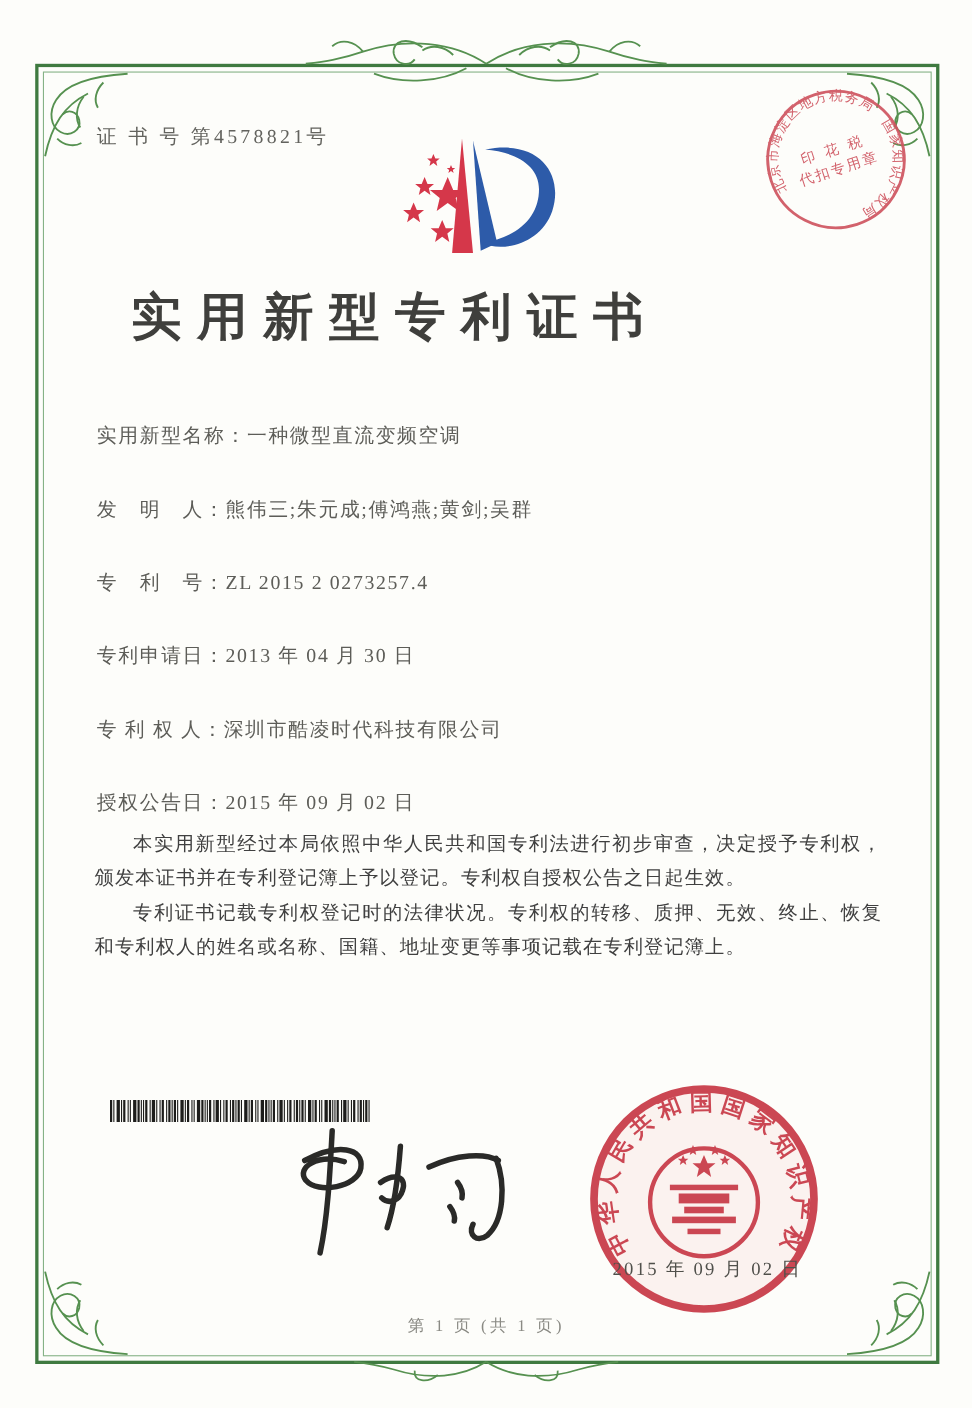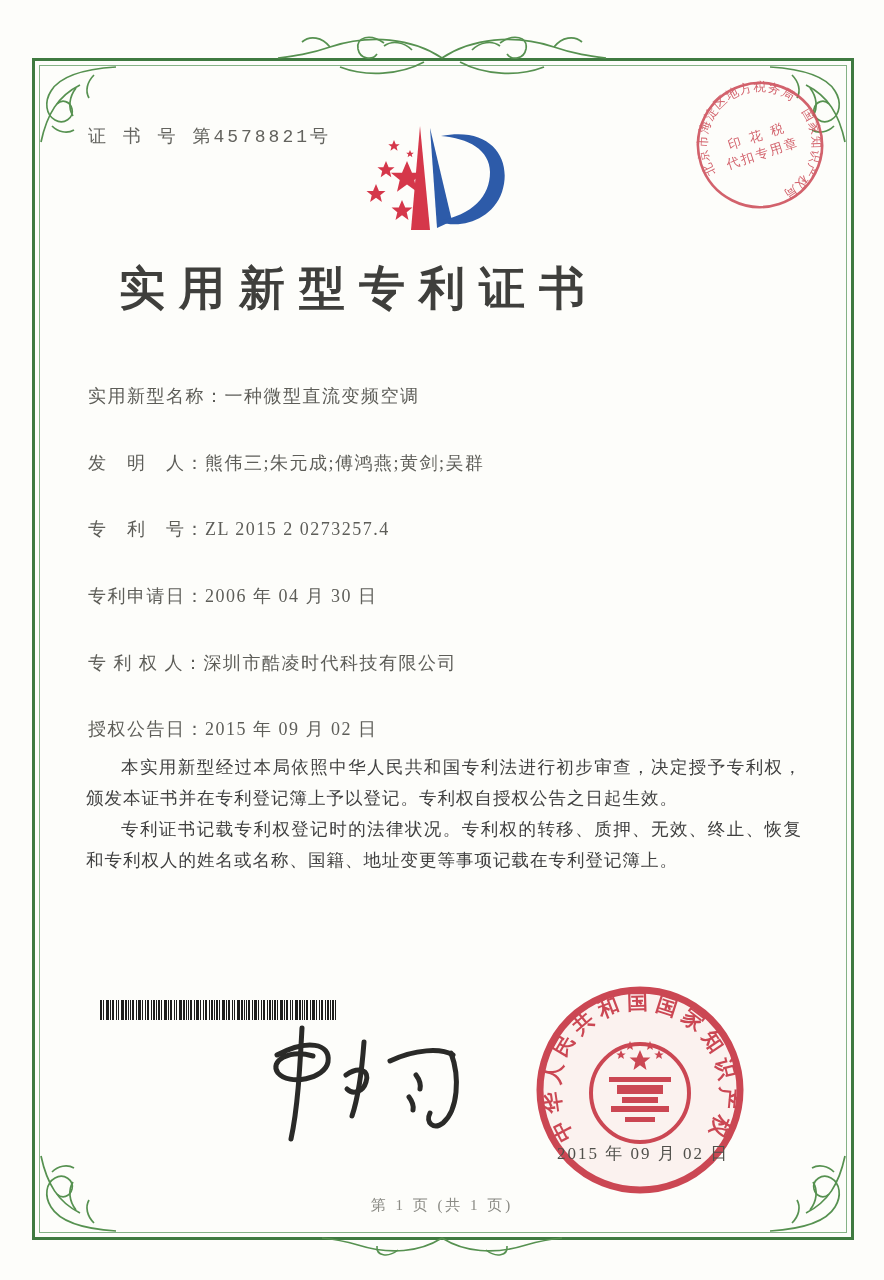--- a/index.html
+++ b/index.html
@@ -6,21 +6,21 @@
   body{width:884px;height:1280px;background:#ffffff;overflow:hidden;
        font-family:"Liberation Serif","DejaVu Serif",serif;}
   .page{position:relative;width:884px;height:1280px;background:#fdfdfa;}
   
   .frame-outer{position:absolute;left:32px;top:58px;right:30px;bottom:40px;
                border:3px solid #3f7a40;}
   .frame-inner{position:absolute;left:39px;top:65px;right:37px;bottom:47px;
                border:1px solid #85b286;}
   .deco{position:absolute;left:0;top:0;pointer-events:none;}
   
-  .cert-no{position:absolute;left:88px;top:124px;font-size:18px;letter-spacing:3px;color:#63635e;font-family:Liberation Mono, monospace;}
+  .cert-no{position:absolute;left:88px;top:112px;font-size:18px;letter-spacing:3px;color:#63635e;}
   .title{position:absolute;left:0;top:258px;width:704px;text-align:center;
          font-size:46px;font-weight:600;letter-spacing:14px;color:#3f3f3c;text-indent:14px;}
   .field{position:absolute;left:88px;font-size:18px;color:#5d5d58;letter-spacing:1.5px;white-space:nowrap;}
   .f0{top:384px}.f1{top:451px}.f2{top:517px}.f3{top:584px}.f4{top:651px}.f5{top:717px}
   .paras{position:absolute;left:86px;top:752px;width:716px;}
   .paras p{margin:0;font-size:17.5px;line-height:31px;color:#404040;
            text-align:justify;text-indent:2em;letter-spacing:1px;}
   .barcode{position:absolute;left:100px;top:1000px;width:244px;height:20px;font-size:0;}
   .barcode i{display:inline-block;height:100%;background:#1d1d1b;}
   .director{position:absolute;left:112px;top:1060px;font-size:21px;line-height:42px;
@@ -100,21 +100,21 @@
       <text x="80" y="75" text-anchor="middle" font-size="13" letter-spacing="3">印 花 税</text>
       <text x="80" y="93" text-anchor="middle" font-size="13" letter-spacing="2">代扣专用章</text>
     </g>
   </svg>
 
   <div class="title">实用新型专利证书</div>
 
   <div class="field f0"><span>实用新型名称：</span><span>一种微型直流变频空调</span></div>
   <div class="field f1"><span>发　明　人：</span><span>熊伟三;朱元成;傅鸿燕;黄剑;吴群</span></div>
   <div class="field f2"><span>专　利　号：</span><span>ZL 2015 2 0273257.4</span></div>
-  <div class="field f3"><span>专利申请日：</span><span>2006 年 04 月 30 日</span></div>
+  <div class="field f3"><span>专利申请日：</span><span>2013 年 04 月 30 日</span></div>
   <div class="field f4"><span>专 利 权 人：</span><span>深圳市酷凌时代科技有限公司</span></div>
   <div class="field f5"><span>授权公告日：</span><span>2015 年 09 月 02 日</span></div>
 
   <div class="paras">
     <p>本实用新型经过本局依照中华人民共和国专利法进行初步审查，决定授予专利权，颁发本证书并在专利登记簿上予以登记。专利权自授权公告之日起生效。</p>
     <p>专利证书记载专利权登记时的法律状况。专利权的转移、质押、无效、终止、恢复和专利权人的姓名或名称、国籍、地址变更等事项记载在专利登记簿上。</p>
   </div>
 
   <div class="barcode" id="barcode"><i style="width:2px;margin-right:1px"></i><i style="width:1px;margin-right:2px"></i><i style="width:3px;margin-right:1px"></i><i style="width:1px;margin-right:1px"></i><i style="width:2px;margin-right:2px"></i><i style="width:1px;margin-right:1px"></i><i style="width:1px;margin-right:2px"></i><i style="width:3px;margin-right:1px"></i><i style="width:2px;margin-right:1px"></i><i style="width:1px;margin-right:1px"></i><i style="width:1px;margin-right:1px"></i><i style="width:2px;margin-right:2px"></i><i style="width:1px;margin-right:1px"></i><i style="width:3px;margin-right:1px"></i><i style="width:1px;margin-right:2px"></i><i style="width:1px;margin-right:1px"></i><i style="width:2px;margin-right:2px"></i><i style="width:1px;margin-right:1px"></i><i style="width:2px;margin-right:1px"></i><i style="width:1px;margin-right:1px"></i><i style="width:2px;margin-right:1px"></i><i style="width:1px;margin-right:2px"></i><i style="width:3px;margin-right:1px"></i><i style="width:1px;margin-right:1px"></i><i style="width:2px;margin-right:2px"></i><i style="width:1px;margin-right:1px"></i><i style="width:1px;margin-right:2px"></i><i style="width:3px;margin-right:1px"></i><i style="width:2px;margin-right:1px"></i><i style="width:1px;margin-right:1px"></i><i style="width:1px;margin-right:1px"></i><i style="width:2px;margin-right:2px"></i><i style="width:1px;margin-right:1px"></i><i style="width:3px;margin-right:1px"></i><i style="width:1px;margin-right:2px"></i><i style="width:1px;margin-right:1px"></i><i style="width:2px;margin-right:2px"></i><i style="width:1px;margin-right:1px"></i><i style="width:2px;margin-right:1px"></i><i style="width:1px;margin-right:1px"></i><i style="width:2px;margin-right:1px"></i><i style="width:1px;margin-right:2px"></i><i style="width:3px;margin-right:1px"></i><i style="width:1px;margin-right:1px"></i><i style="width:2px;margin-right:2px"></i><i style="width:1px;margin-right:1px"></i><i style="width:1px;margin-right:2px"></i><i style="width:3px;margin-right:1px"></i><i style="width:2px;margin-right:1px"></i><i style="width:1px;margin-right:1px"></i><i style="width:1px;margin-right:1px"></i><i style="width:2px;margin-right:2px"></i><i style="width:1px;margin-right:1px"></i><i style="width:3px;margin-right:1px"></i><i style="width:1px;margin-right:2px"></i><i style="width:1px;margin-right:1px"></i><i style="width:2px;margin-right:2px"></i><i style="width:1px;margin-right:1px"></i><i style="width:2px;margin-right:1px"></i><i style="width:1px;margin-right:1px"></i><i style="width:2px;margin-right:1px"></i><i style="width:1px;margin-right:2px"></i><i style="width:3px;margin-right:1px"></i><i style="width:1px;margin-right:1px"></i><i style="width:2px;margin-right:2px"></i><i style="width:1px;margin-right:1px"></i><i style="width:1px;margin-right:2px"></i><i style="width:3px;margin-right:1px"></i><i style="width:2px;margin-right:1px"></i><i style="width:1px;margin-right:1px"></i><i style="width:1px;margin-right:1px"></i><i style="width:2px;margin-right:2px"></i><i style="width:1px;margin-right:1px"></i><i style="width:3px;margin-right:1px"></i><i style="width:1px;margin-right:2px"></i><i style="width:1px;margin-right:1px"></i><i style="width:2px;margin-right:2px"></i><i style="width:1px;margin-right:1px"></i><i style="width:2px;margin-right:1px"></i><i style="width:1px;margin-right:1px"></i><i style="width:2px;margin-right:1px"></i><i style="width:1px;margin-right:2px"></i></div>
 

